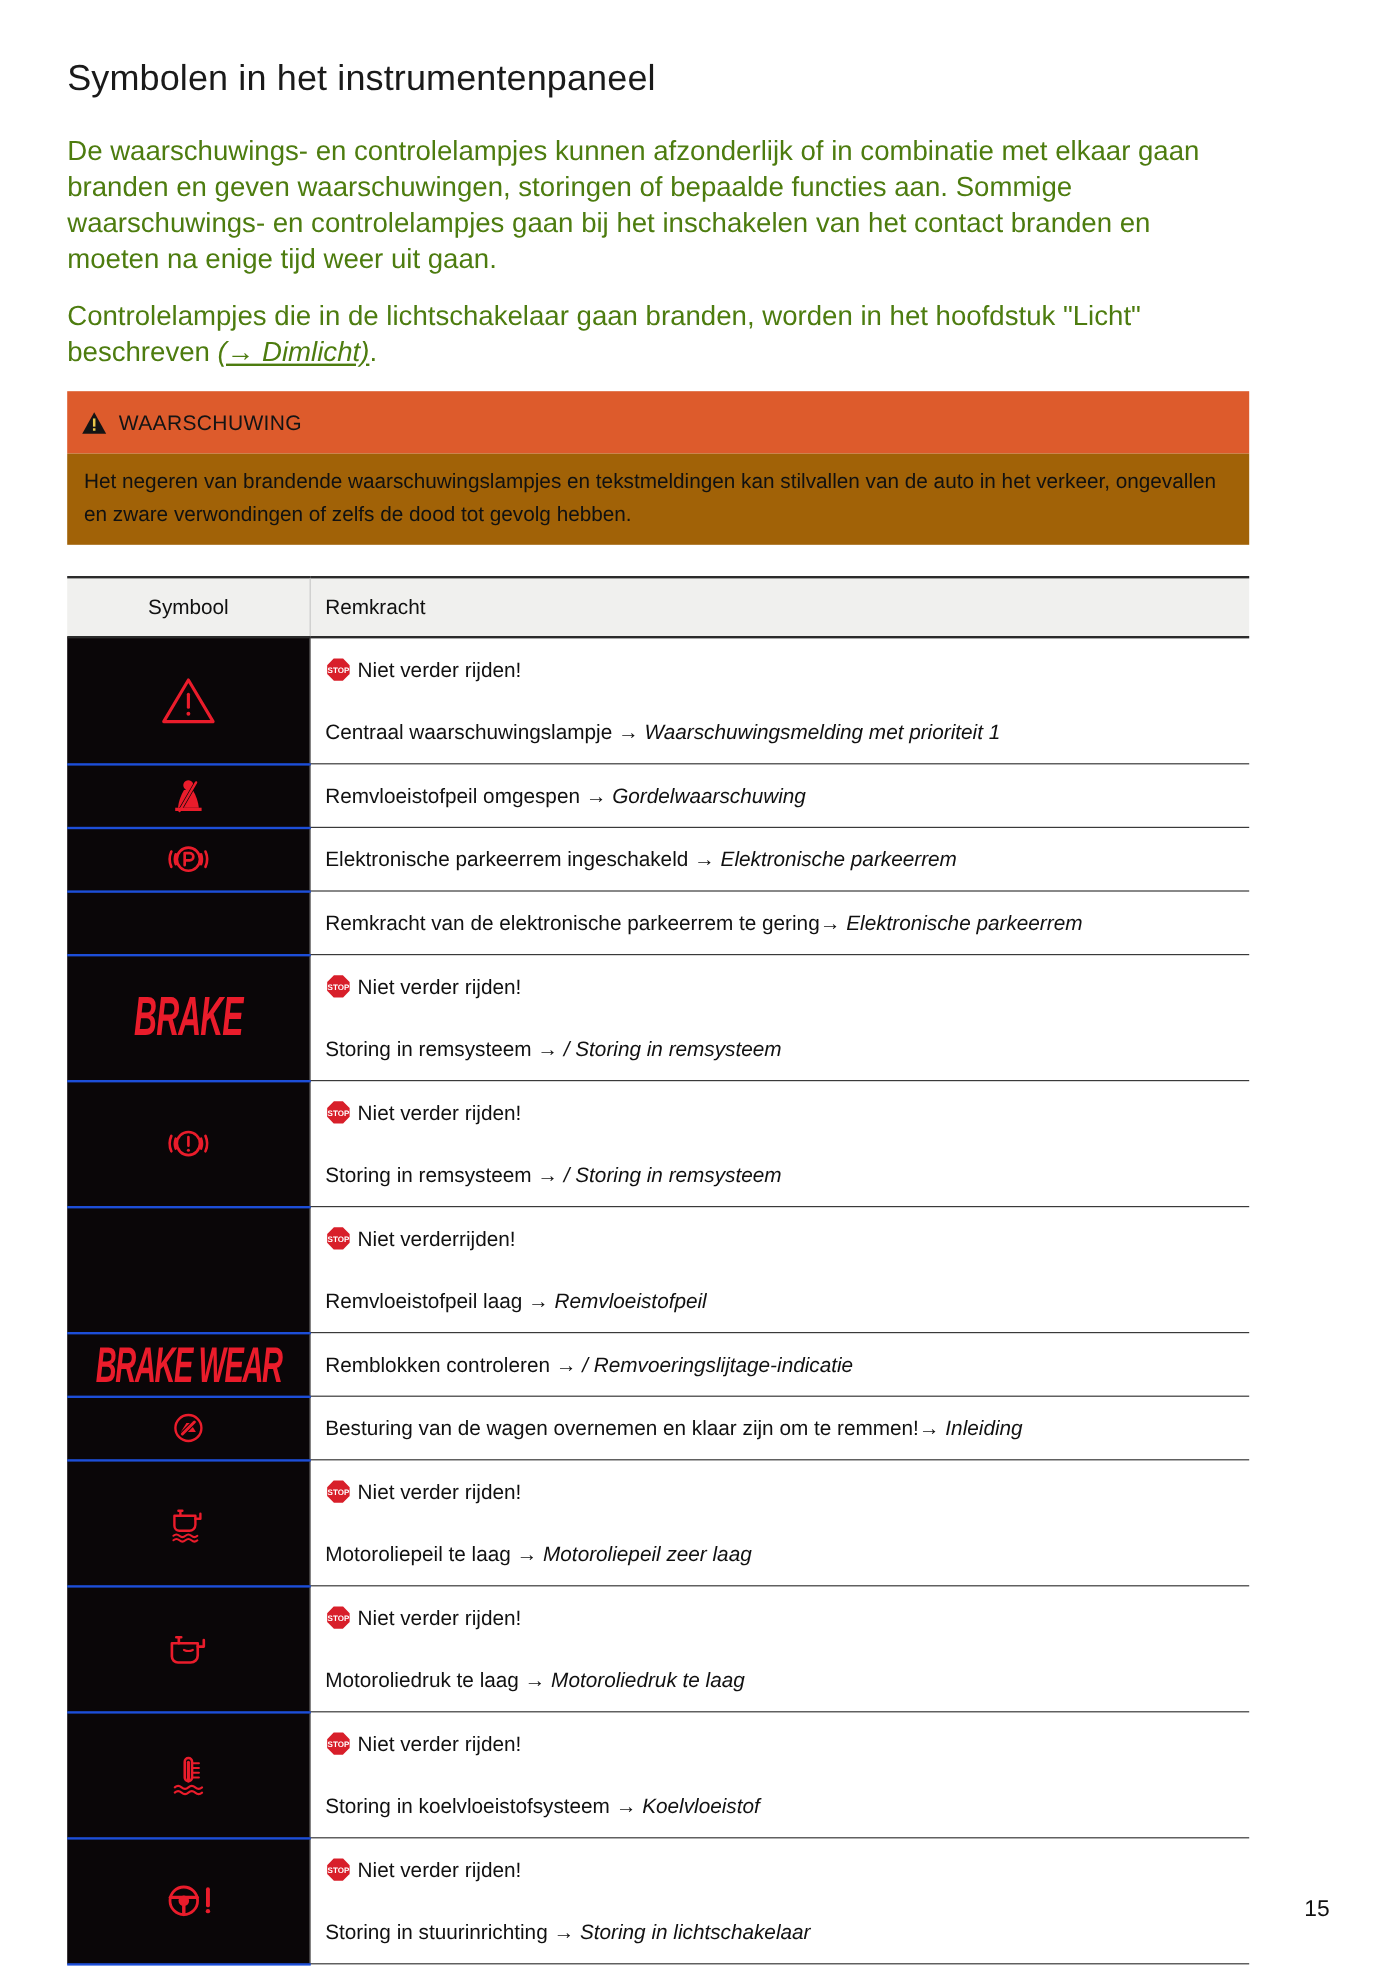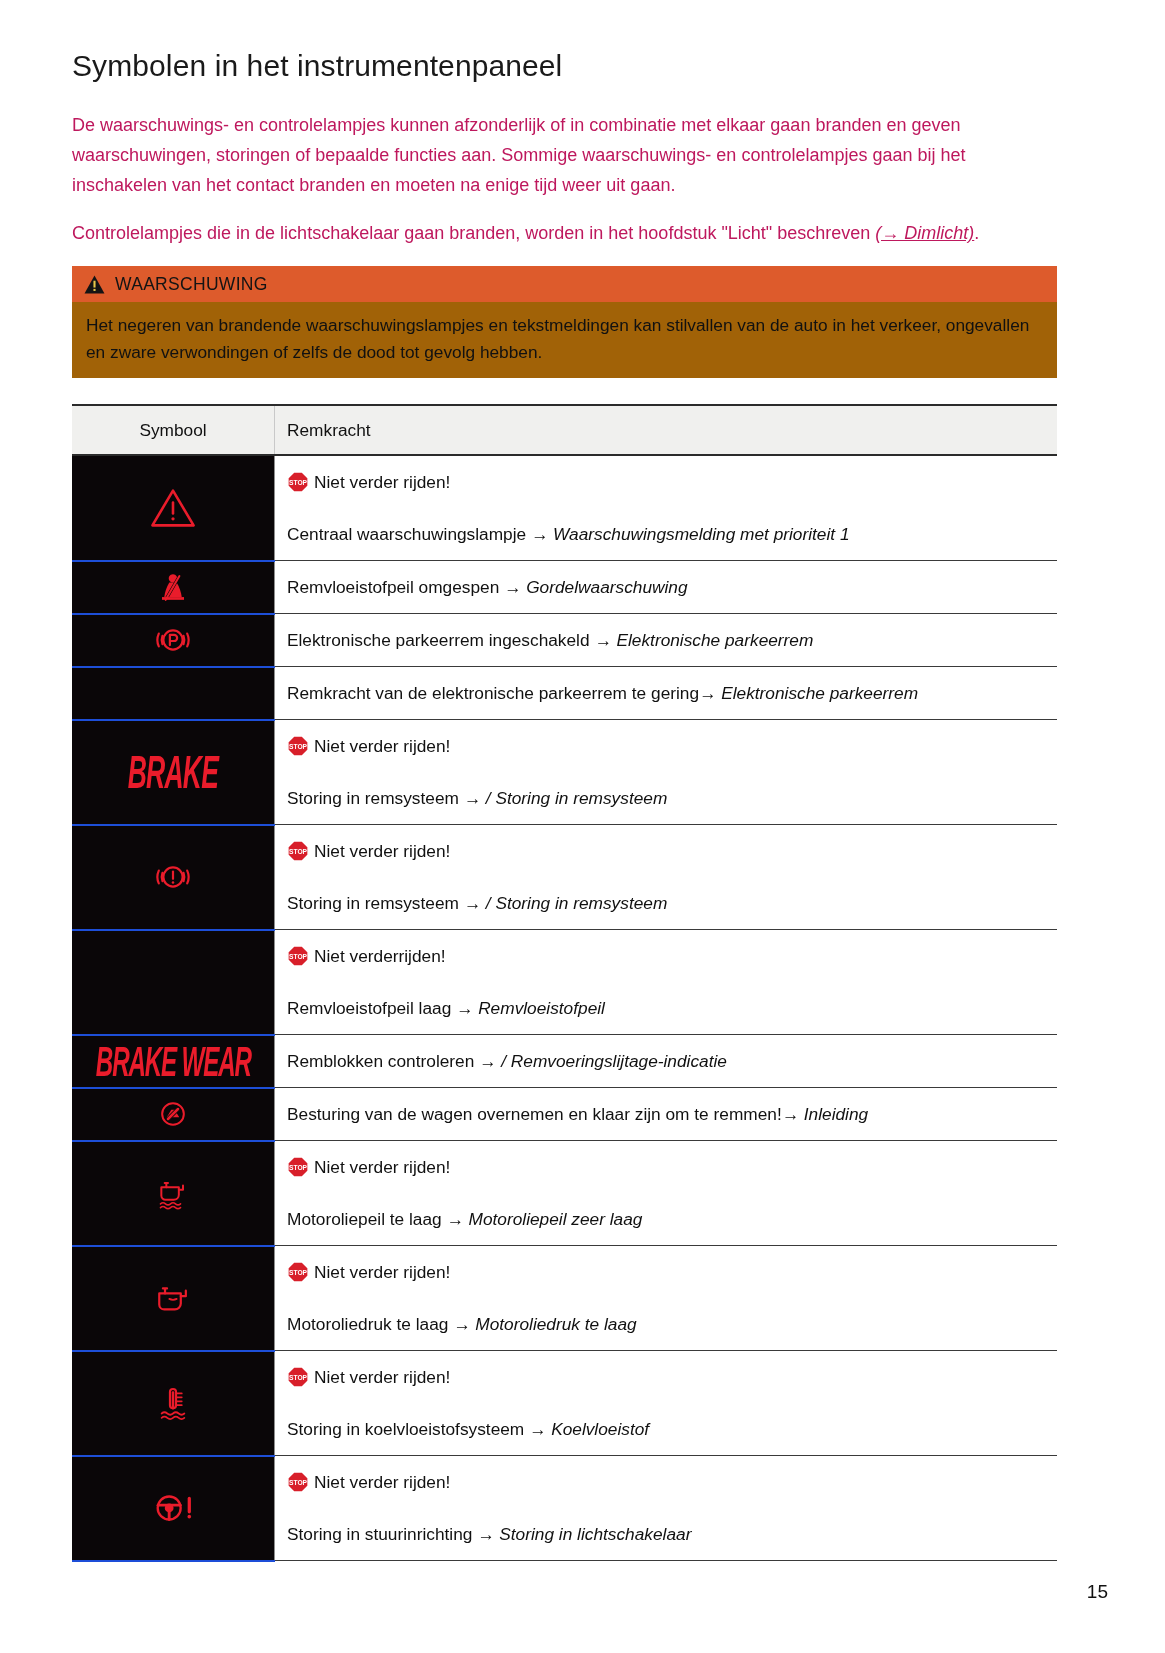--- a/index.html
+++ b/index.html
@@ -16,50 +16,50 @@
     overflow: hidden;
   }
   .page {
     position: absolute;
     left: 0; top: 0;
     width: 1165px;
     height: 1653px;
   }
   .content {
     position: absolute;
-    left: 72px;
+    left: 56px;
     top: 48px;
     width: 985px;
   }
   h1.page-title {
     font-size: 30px;
     font-weight: normal;
     letter-spacing: 0.1px;
     margin: 0 0 26px 0;
     color: #1a1a1a;
     line-height: 1.2;
   }
   p.body-text {
-    font-size: 18px;
+    font-size: 23px;
     line-height: 30px;
     margin: 0 0 18px 0;
-    color: #be185d;
+    color: #4d7c0f;
   }
   .xref {
     font-style: italic;
     text-decoration: underline;
   }
   
   .warning-box {
     margin-top: 10px;
     width: 985px;
   }
   .warning-header {
     background: #dd5b2c;
-    height: 36px;
+    height: 52px;
     display: flex;
     align-items: center;
     padding-left: 12px;
     box-sizing: border-box;
   }
   .warn-tri {
     width: 21px;
     height: 19px;
     margin-right: 10px;
     flex: 0 0 auto;

